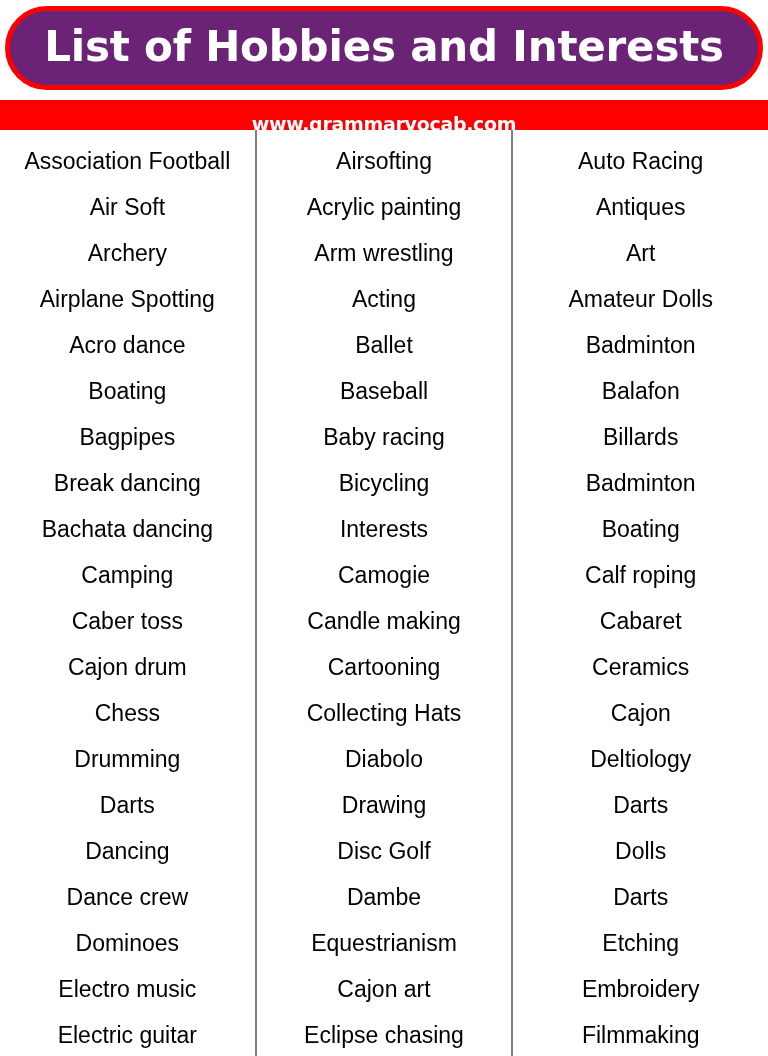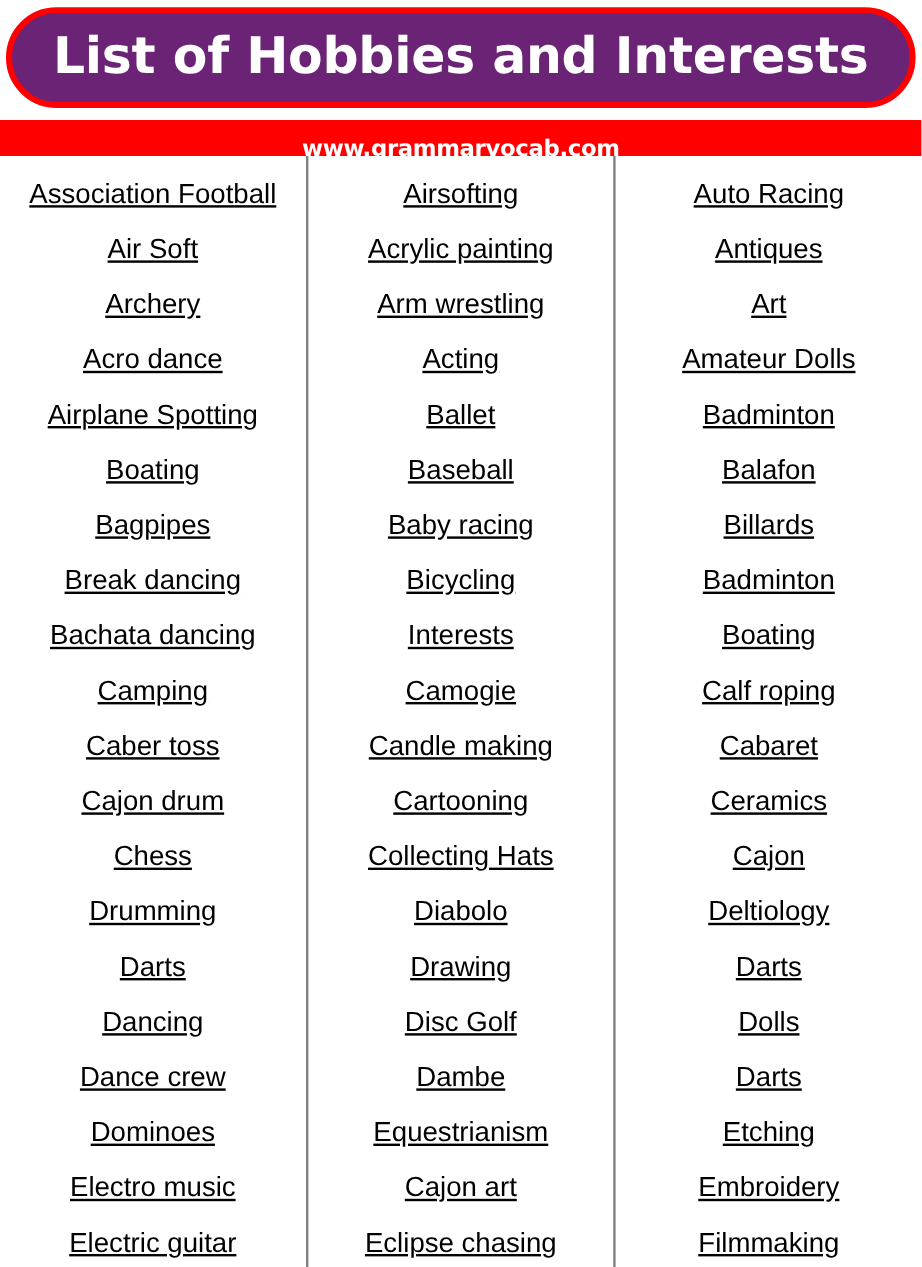--- a/index.html
+++ b/index.html
@@ -87,21 +87,20 @@
     height: 926px;
     display: flex;
     overflow: hidden;
   }
   .column {
     position: relative;
     flex: 1 1 0;
     min-width: 0;
     padding-top: 8px;
     box-sizing: border-box;
-    text-decoration: underline;
   }
   .column + .column {
     border-left: 2px solid #808080;
   }
   .list-item {
     height: 46px;
     line-height: 46px;
     text-align: center;
     font-family: "Liberation Sans", sans-serif;
     font-size: 23px;
@@ -123,22 +122,22 @@
 
   <div class="banner">
     <div class="banner-text">www.grammarvocab.com</div>
   </div>
 
   <div class="columns">
     <div class="column">
         <div class="list-item">Association Football</div>
         <div class="list-item">Air Soft</div>
         <div class="list-item">Archery</div>
+        <div class="list-item">Airplane Spotting</div>
         <div class="list-item">Acro dance</div>
-        <div class="list-item">Airplane Spotting</div>
         <div class="list-item">Boating</div>
         <div class="list-item">Bagpipes</div>
         <div class="list-item">Break dancing</div>
         <div class="list-item">Bachata dancing</div>
         <div class="list-item">Camping</div>
         <div class="list-item">Caber toss</div>
         <div class="list-item">Cajon drum</div>
         <div class="list-item">Chess</div>
         <div class="list-item">Drumming</div>
         <div class="list-item">Darts</div>

